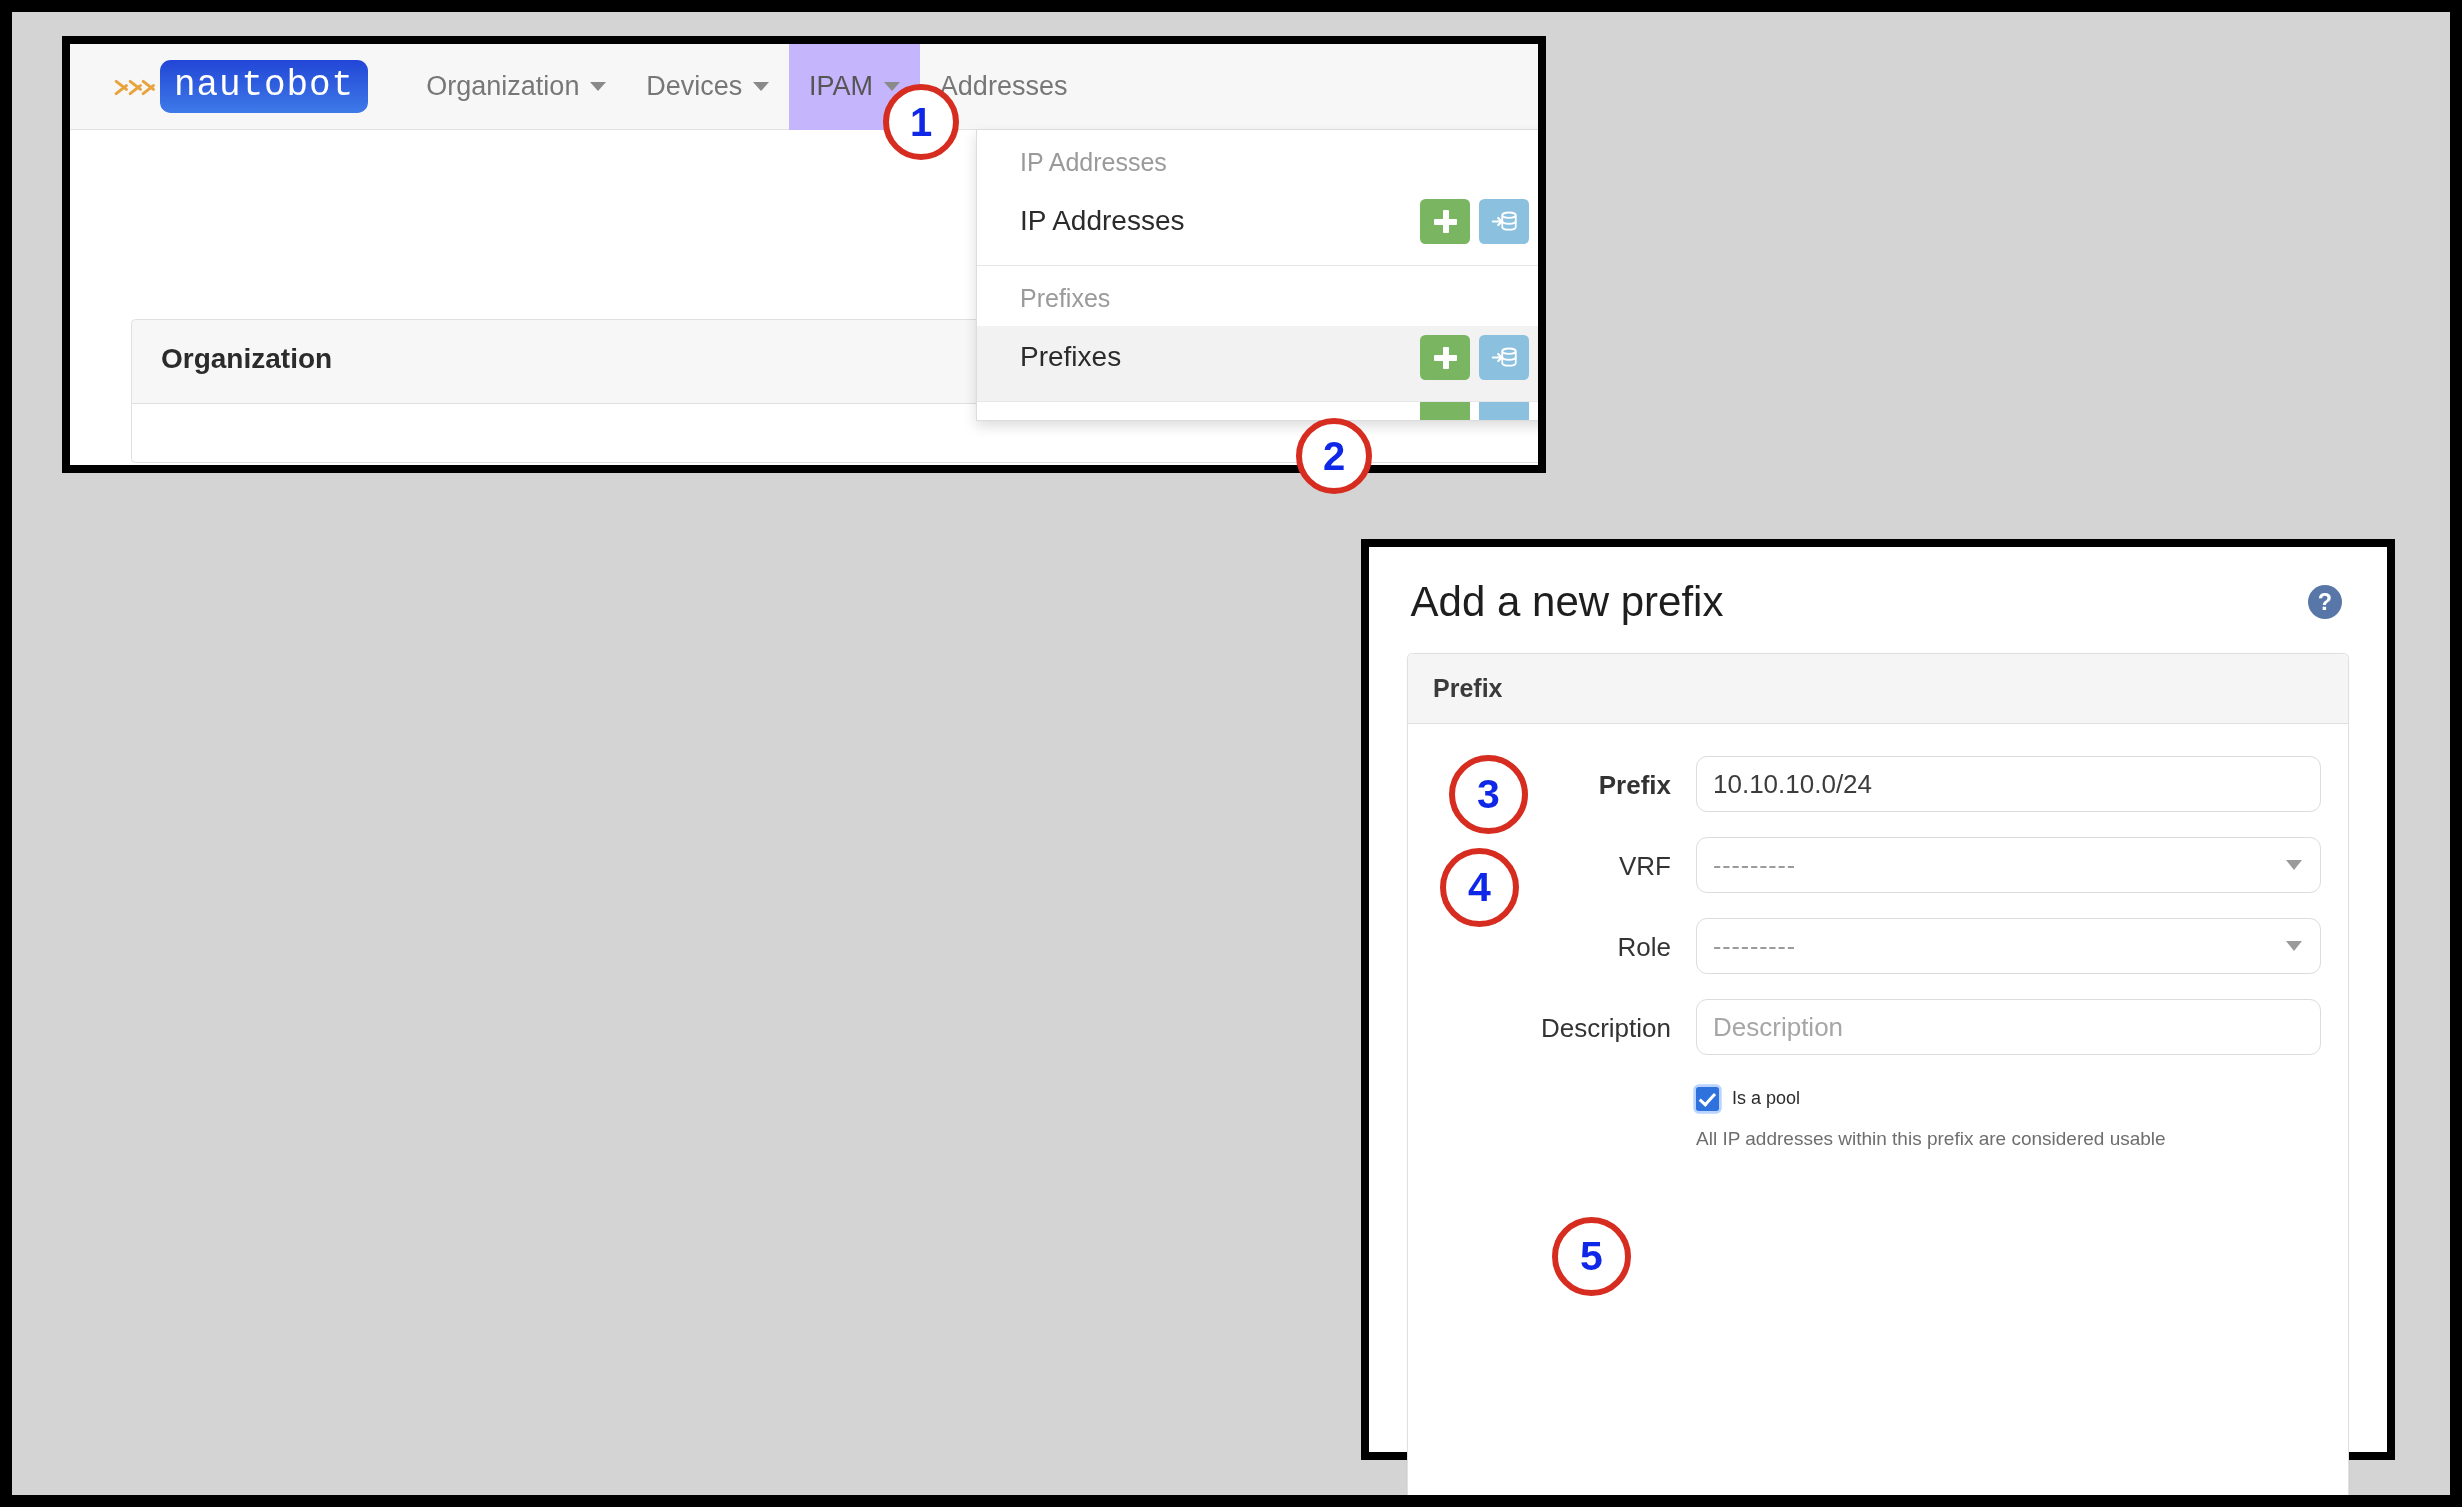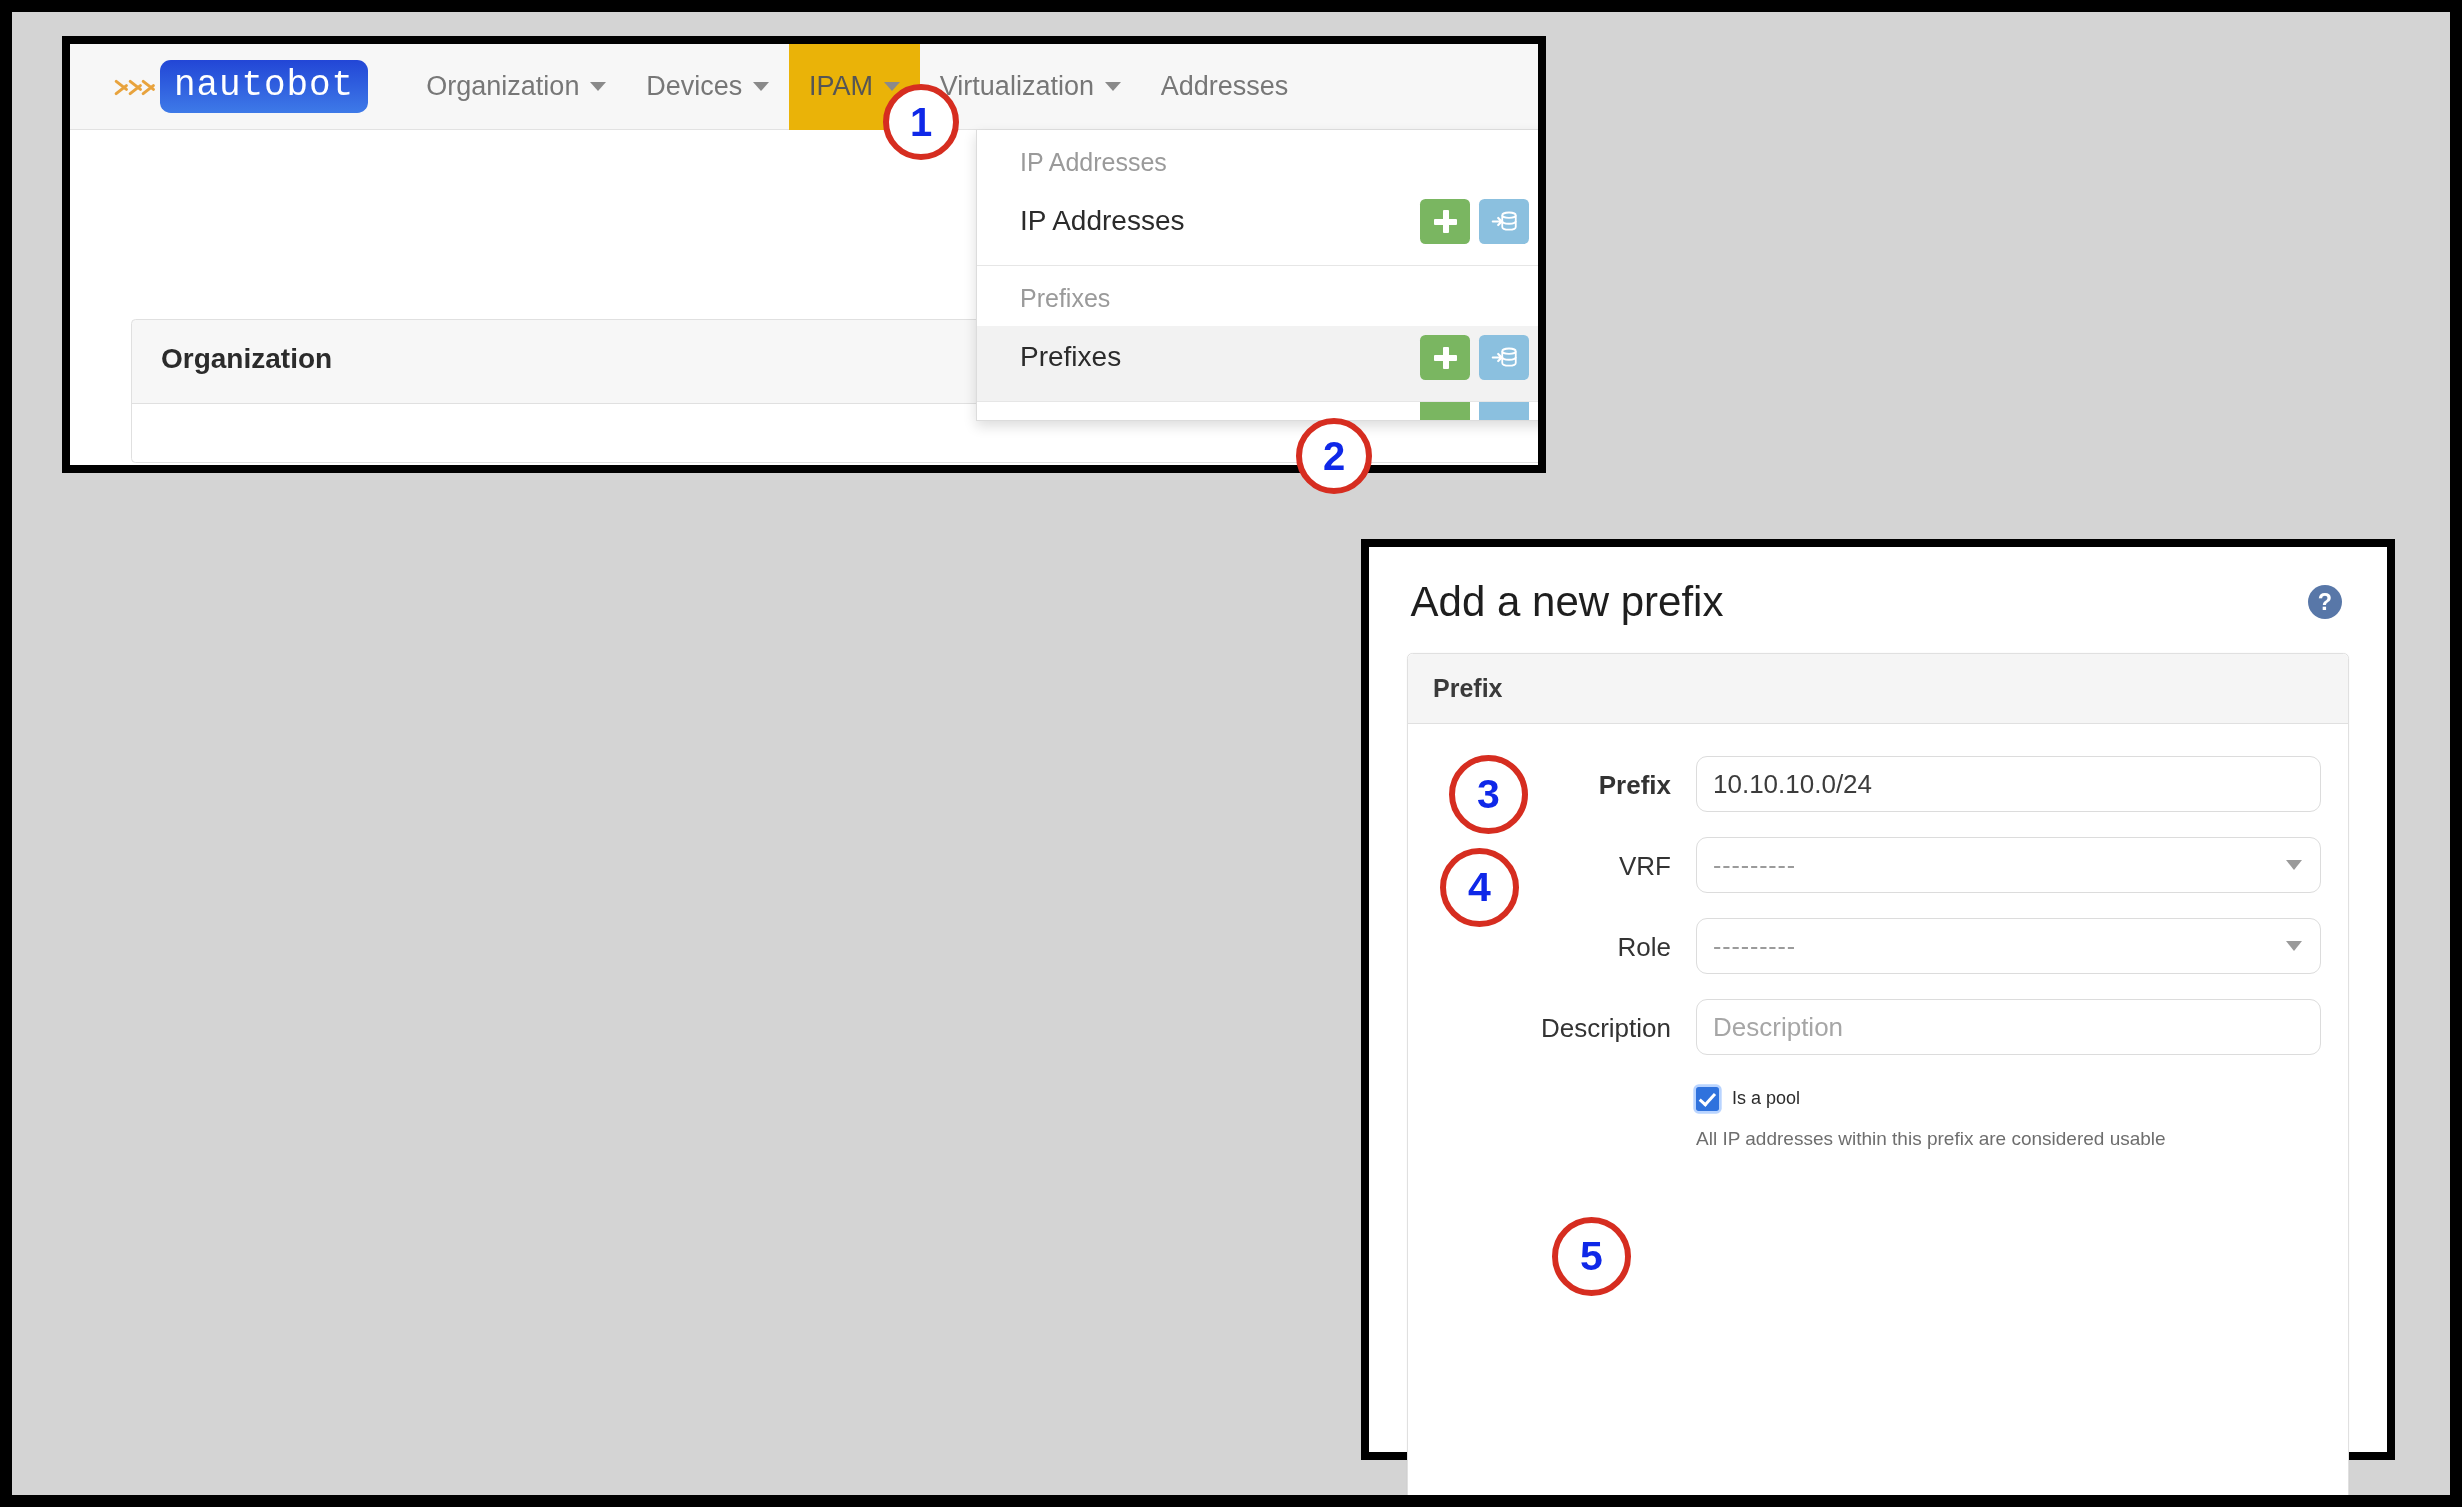--- a/index.html
+++ b/index.html
@@ -83,21 +83,21 @@
 
   .nav-items { display: flex; align-items: stretch; height: 86px; }
   .nav-item {
     display: flex;
     align-items: center;
     padding: 0 20px;
     font-size: 27px;
     color: #777777;
     white-space: nowrap;
   }
-  .nav-item.active { background: #eab308; color: #555555; }
+  .nav-item.active { background: #c4b5fd; color: #555555; }
   .caret {
     display: inline-block;
     margin-left: 10.8px;
     width: 0; height: 0;
     border-left: 8px solid transparent;
     border-right: 8px solid transparent;
     border-top: 9px solid #8a8a8a;
   }
 
   .page-body { position: relative; height: 344px; background: #ffffff; }
@@ -345,24 +345,20 @@
       <div class="nav-item">
         <span>Organization</span>
         <span class="caret"></span>
       </div>
       <div class="nav-item">
         <span>Devices</span>
         <span class="caret"></span>
       </div>
       <div class="nav-item active">
         <span>IPAM</span>
-        <span class="caret"></span>
-      </div>
-      <div class="nav-item">
-        <span>Virtualization</span>
         <span class="caret"></span>
       </div>
       <div class="nav-item">
         <span>Addresses</span>
       </div>
     </div>
   </div>
 
   <div class="page-body">
     <div class="org-card">

